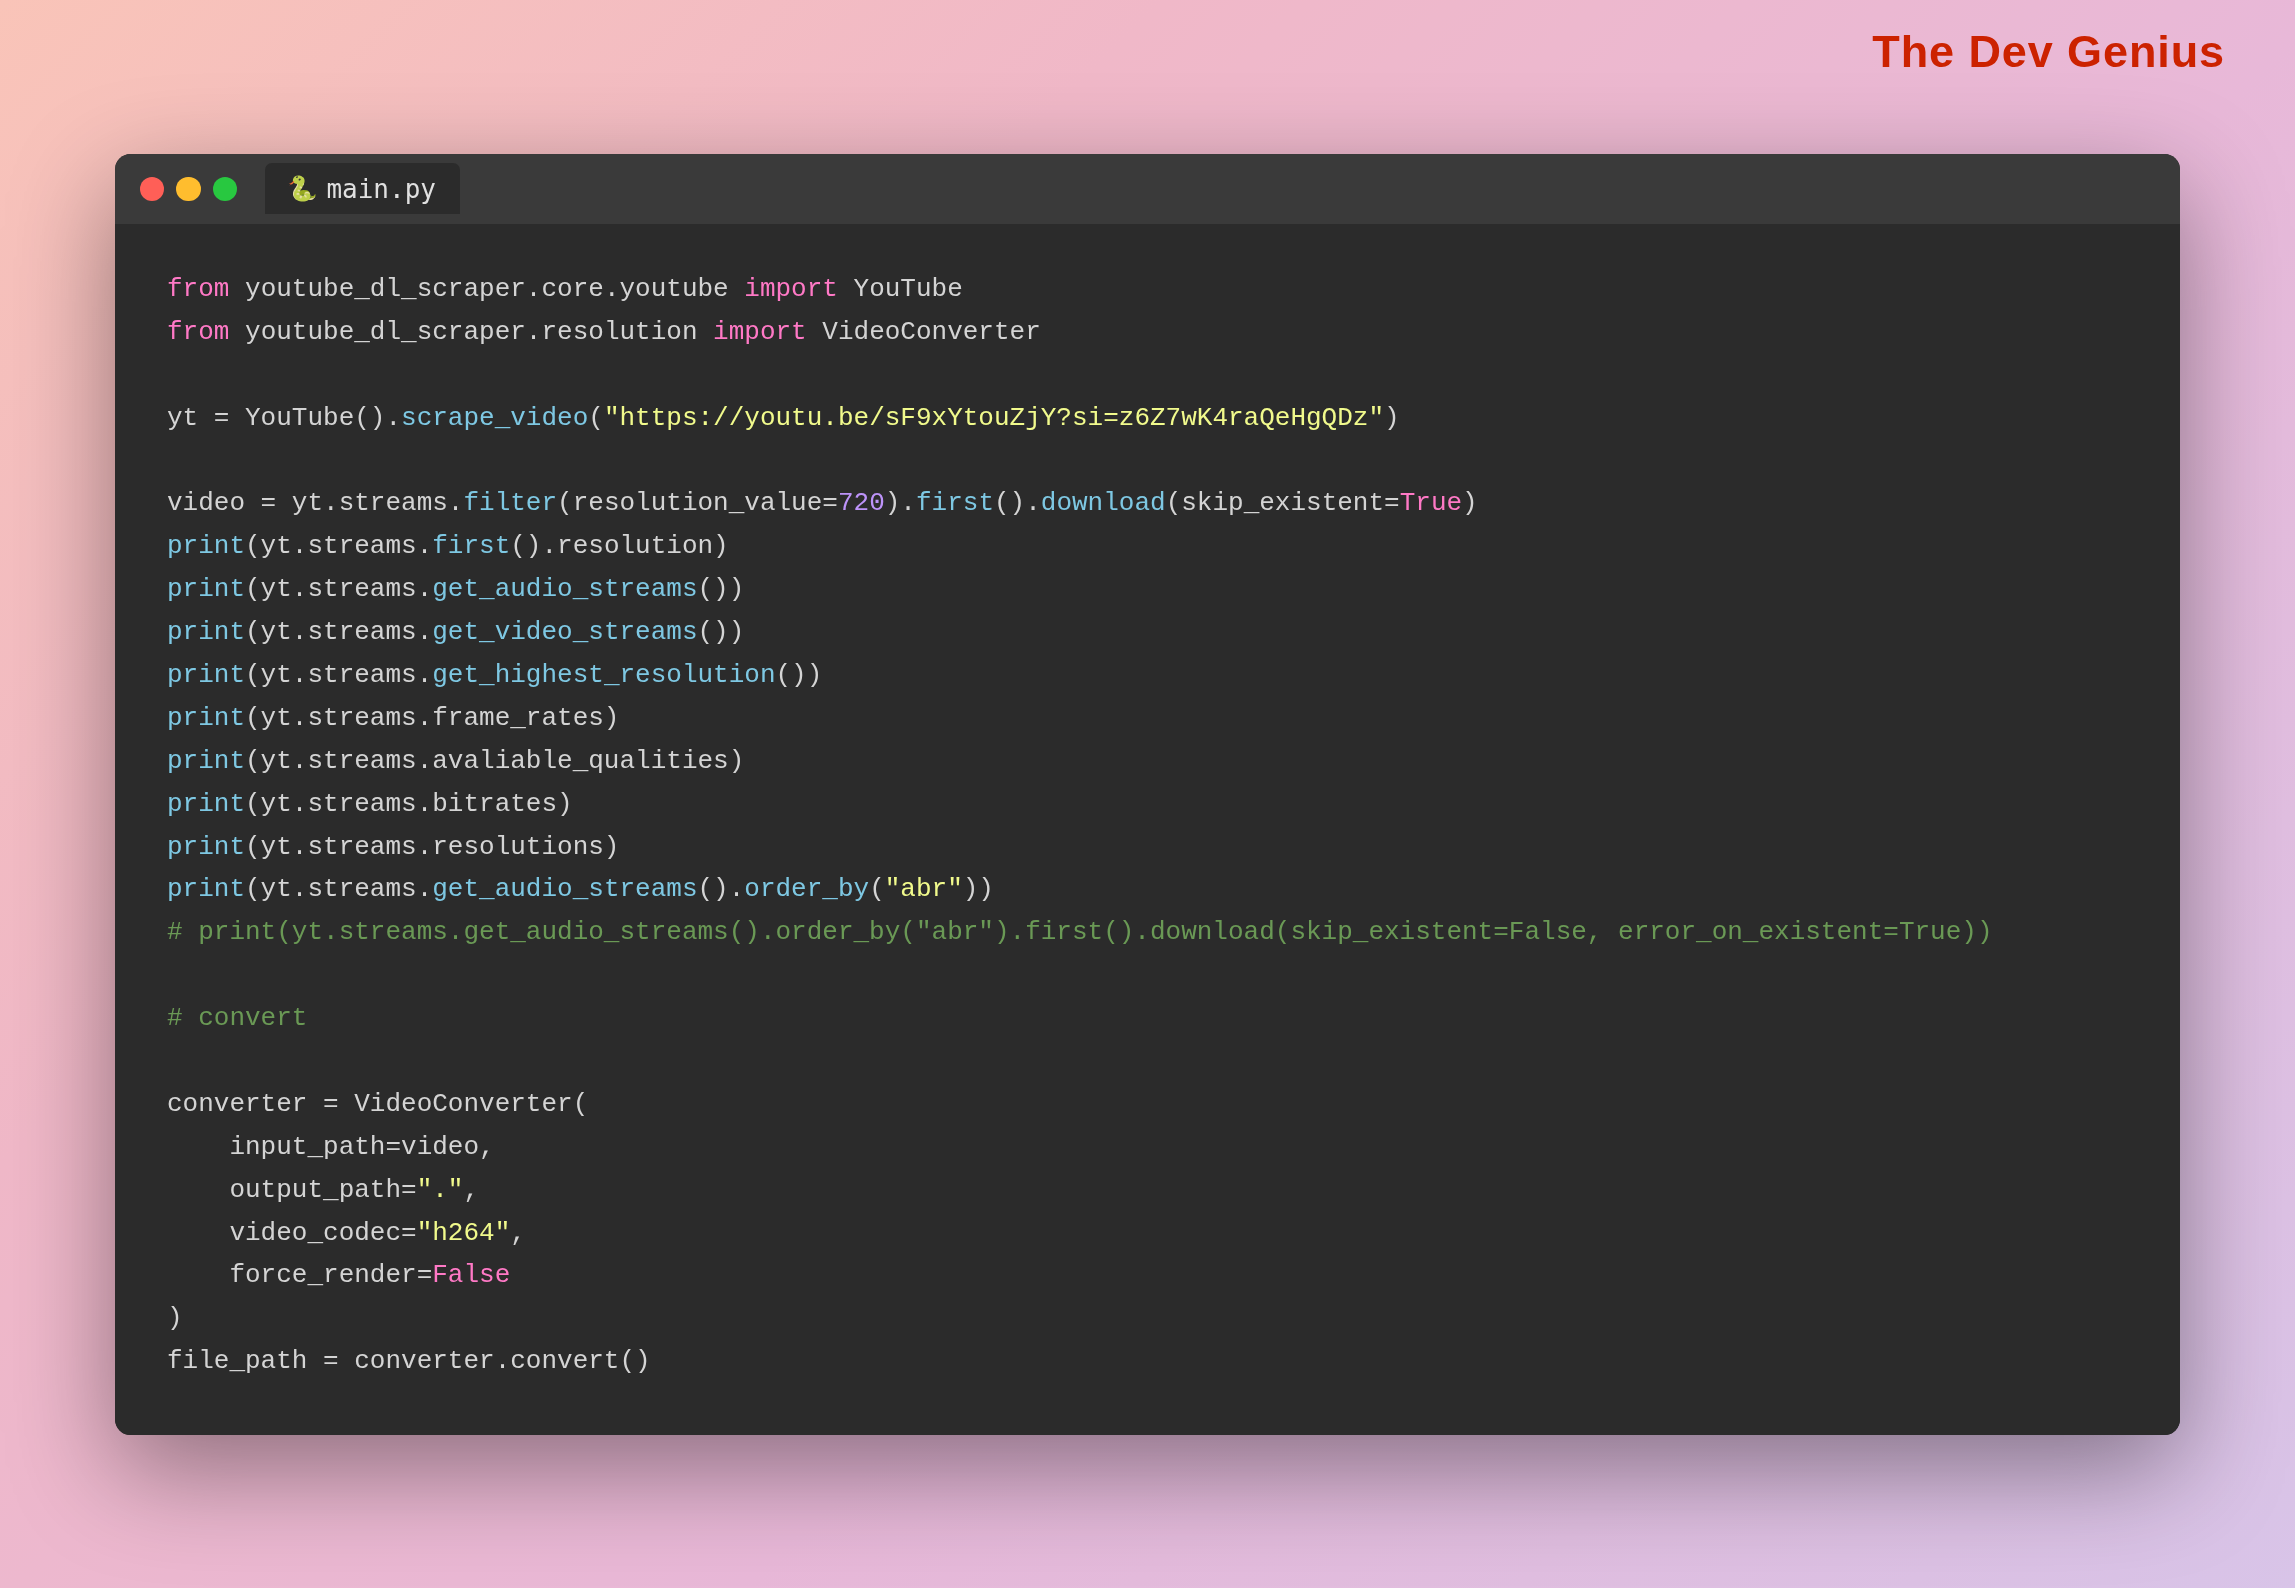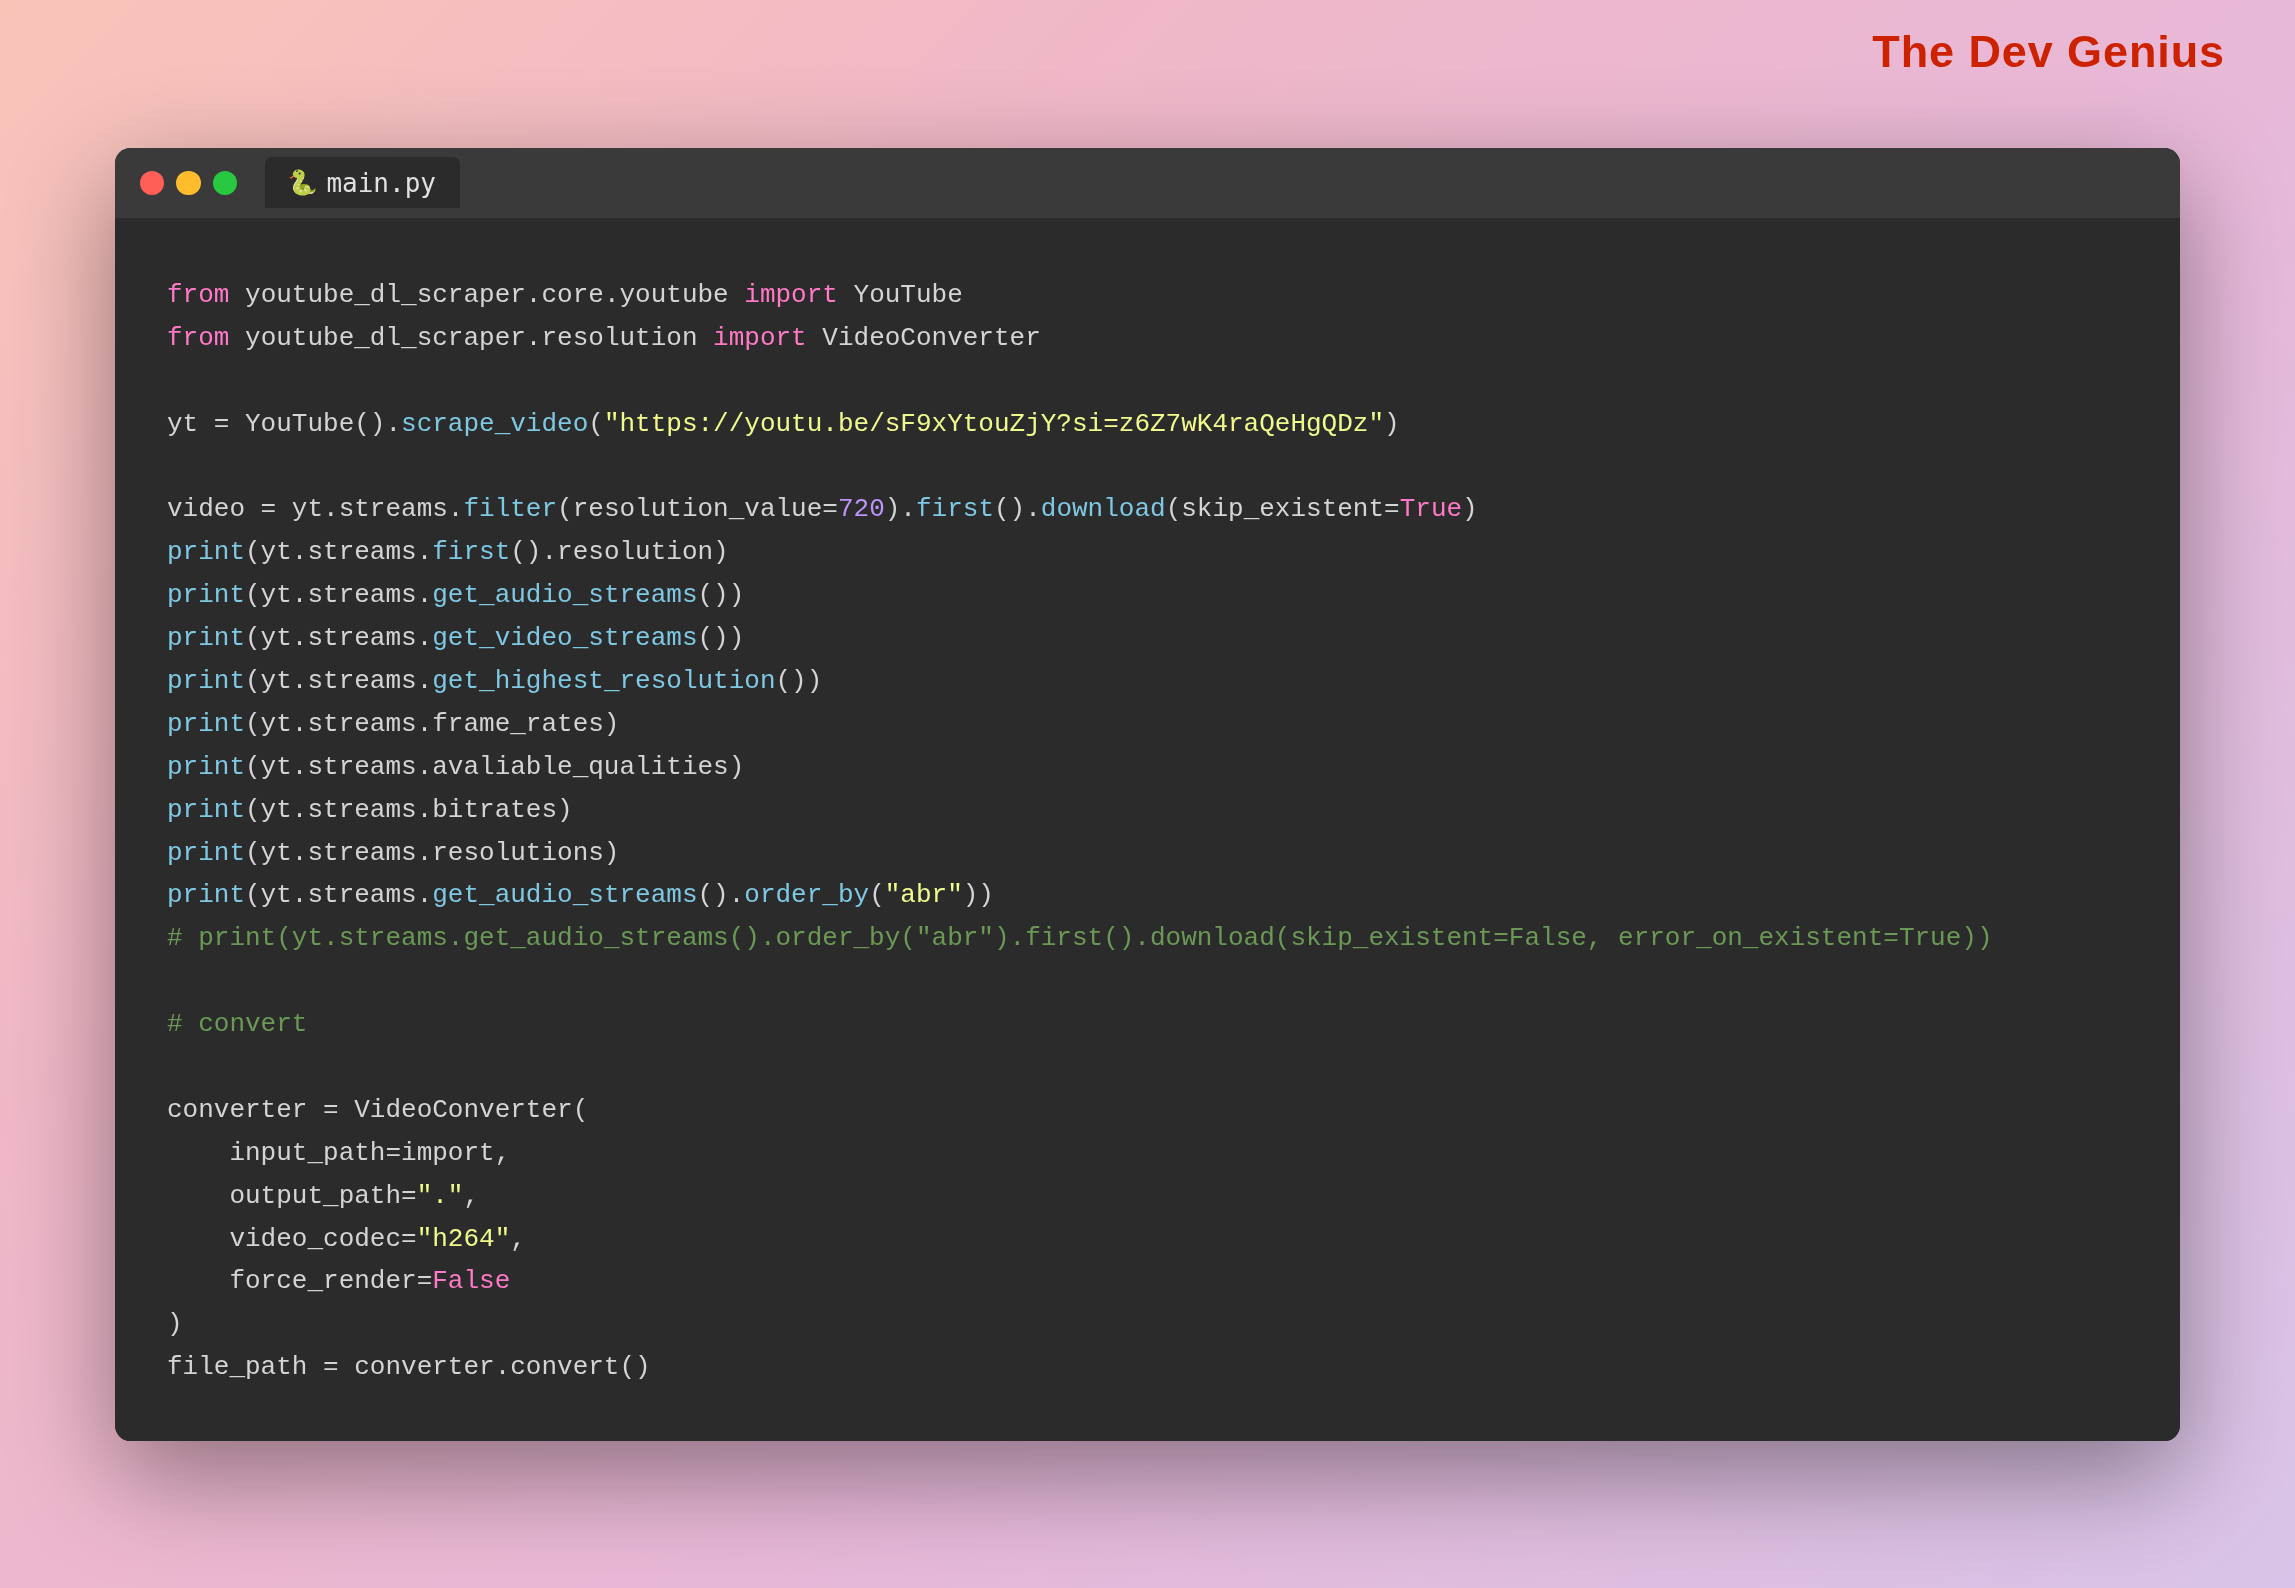--- a/index.html
+++ b/index.html
@@ -73,21 +73,21 @@
     .python-icon {
       width: 26px;
       height: 26px;
       display: inline-flex;
       align-items: center;
       justify-content: center;
       font-size: 24.5px;
     }
 
     .code-area {
-      padding: 56px 52px 52px 52px;
+      padding: 44px 52px 52px 52px;
       font-family: 'Consolas', 'Monaco', 'Courier New', monospace;
       font-size: 26px;
       line-height: 1.65;
       color: #d4d4d4;
       background: #2b2b2b;
     }
 
     .code-line {
       white-space: pre;
       display: block;
@@ -166,21 +166,21 @@
     <span class="code-line"><span class="comment"># print(yt.streams.get_audio_streams().order_by("abr").first().download(skip_existent=False, error_on_existent=True))</span></span>
 
     <span class="code-line"> </span>
 
     <span class="code-line"><span class="comment"># convert</span></span>
 
     <span class="code-line"> </span>
 
     <span class="code-line"><span class="plain">converter = VideoConverter(</span></span>
 
-    <span class="code-line"><span class="plain">    input_path=import,</span></span>
+    <span class="code-line"><span class="plain">    input_path=video,</span></span>
 
     <span class="code-line"><span class="plain">    output_path=</span><span class="str-val">"."</span><span class="plain">,</span></span>
 
     <span class="code-line"><span class="plain">    video_codec=</span><span class="str-val">"h264"</span><span class="plain">,</span></span>
 
 
     <span class="code-line"><span class="plain">    force_render=</span><span class="kw-false">False</span></span>
 
     <span class="code-line"><span class="plain">)</span></span>
 

